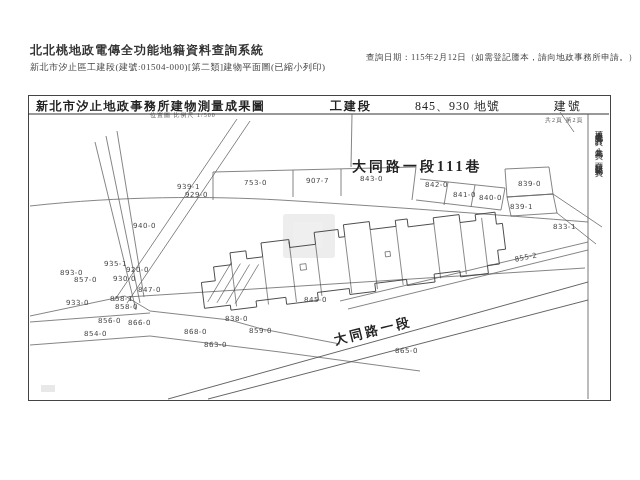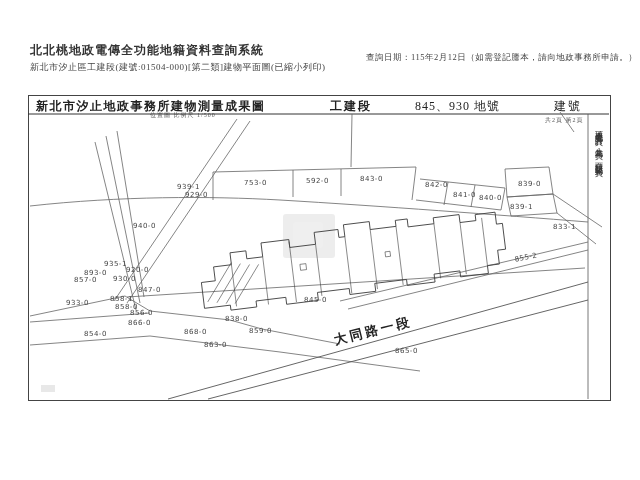--- a/index.html
+++ b/index.html
@@ -131,44 +131,45 @@
       <path d="M-130,26 L-102,-10"></path>
         <path d="M-121,27 L-93,-9"></path>
     </g>
     <rect x="-52" y="-4" width="6" height="6" stroke-width="0.6"></rect>
     <rect x="34" y="-6" width="5" height="5" stroke-width="0.6"></rect>
   </g>
 </svg>
 
 <div id="map-labels" class="abs" style="left:0;top:0;width:640px;height:480px;pointer-events:none;">
     <span class="parcel" style="left: 244px; top: 179px;">753-0</span>
-    <span class="parcel" style="left: 306px; top: 177px;">592-0</span>
+    <span class="parcel" style="left: 306px; top: 177px;">907-7</span>
     <span class="parcel" style="left: 360px; top: 175px;">843-0</span>
     <span class="parcel" style="left: 425px; top: 181px;">842-0</span>
     <span class="parcel" style="left: 453px; top: 191px;">841-0</span>
     <span class="parcel" style="left: 479px; top: 194px;">840-0</span>
     <span class="parcel" style="left: 518px; top: 180px;">839-0</span>
     <span class="parcel" style="left: 510px; top: 203px;">839-1</span>
     <span class="parcel" style="left: 553px; top: 223px;">833-1</span>
     <span class="parcel" style="left: 514px; top: 256px; transform: rotate(-12deg);">855-2</span>
     <span class="parcel" style="left: 177px; top: 183px;">939-1</span>
     <span class="parcel" style="left: 185px; top: 191px;">929-0</span>
     <span class="parcel" style="left: 133px; top: 222px;">940-0</span>
     <span class="parcel" style="left: 126px; top: 230px; margin-top: 36px;">920-0</span>
     <span class="parcel" style="left: 104px; top: 260px;">935-1</span>
-    <span class="parcel" style="left: 84px; top: 269px;">893-0</span>
+    <span class="parcel" style="left: 60px; top: 269px;">893-0</span>
     <span class="parcel" style="left: 74px; top: 276px;">857-0</span>
     <span class="parcel" style="left: 113px; top: 275px;">930-0</span>
     <span class="parcel" style="left: 119px; top: 286px; padding-left: 19px;">847-0</span>
     <span class="parcel" style="left: 110px; top: 295px;">858-1</span>
     <span class="parcel" style="left: 66px; top: 299px;">933-0</span>
     <span class="parcel" style="left: 115px; top: 303px;">858-0</span>
-    <span class="parcel" style="left: 98px; top: 309px; margin-left: 32px;">856-0</span>
+    <span class="parcel" style="left: 98px; top: 317px;">856-0</span>
     <span class="parcel" style="left: 128px; top: 319px;">866-0</span>
     <span class="parcel" style="left: 84px; top: 330px;">854-0</span>
     <span class="parcel" style="left: 225px; top: 315px;">838-0</span>
     <span class="parcel" style="left: 184px; top: 328px;">868-0</span>
     <span class="parcel" style="left: 249px; top: 327px;">859-0</span>
     <span class="parcel" style="left: 204px; top: 341px;">863-0</span>
     <span class="parcel" style="left: 395px; top: 347px;">865-0</span>
     <span class="parcel" style="left: 304px; top: 252px; margin-top: 44px;">845-0</span>
+    <span class="road" style="left: 352px; top: 158px; font-size: 14px;">大同路一段111巷</span>
     <span class="road" style="left: 332px; top: 332px; font-size: 13px; transform: rotate(-14deg);">大同路一段</span>
   </div>
 
 </body></html>

